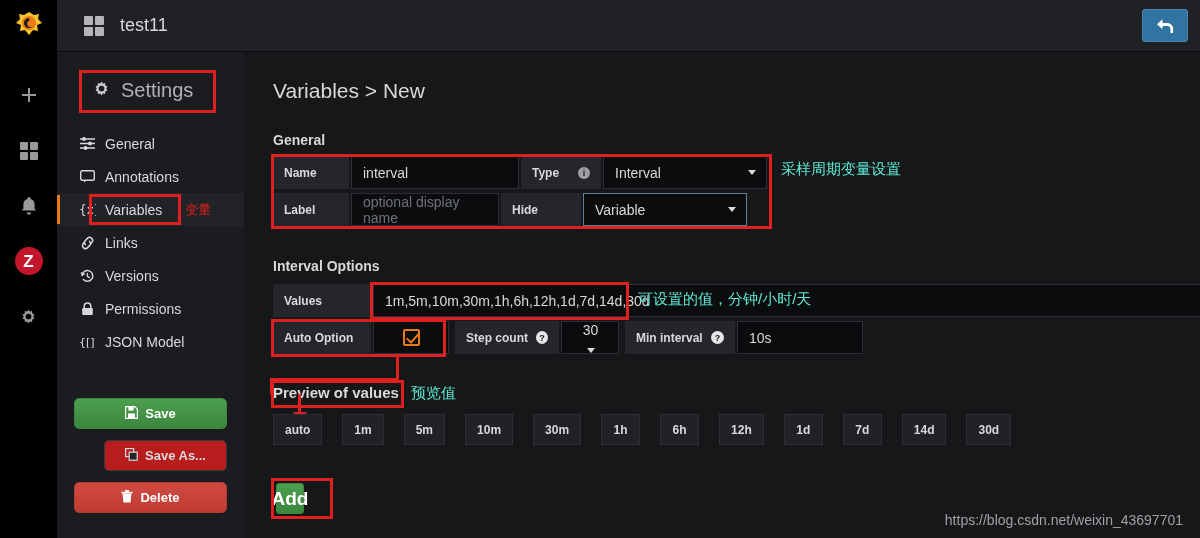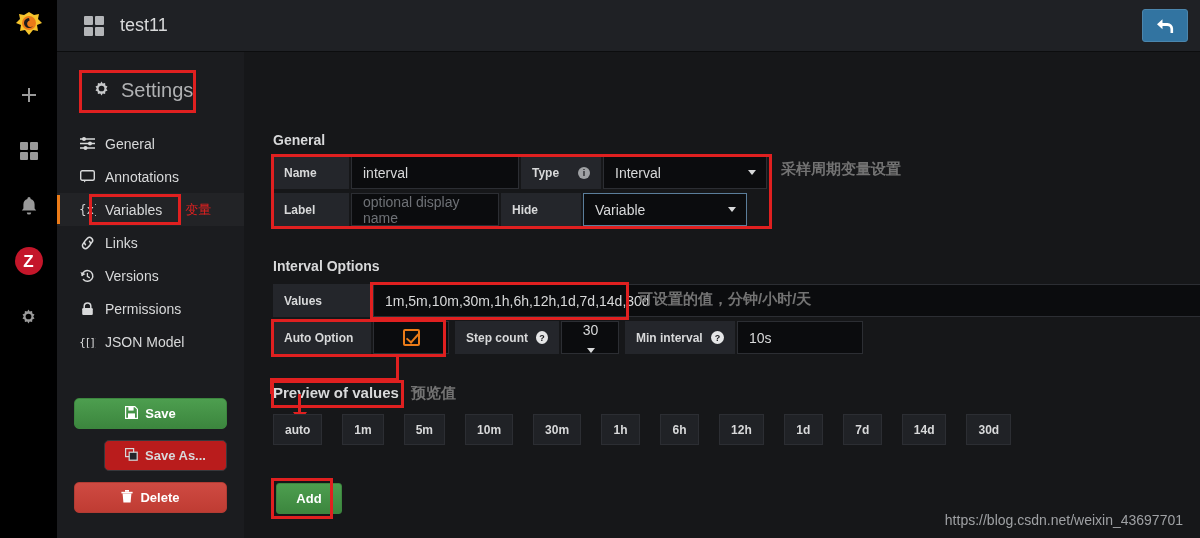--- a/index.html
+++ b/index.html
@@ -44,21 +44,21 @@
     display: flex; align-items: center; justify-content: center; cursor: pointer;
   }
 
   
   .settings-pane {
     position: absolute; left: 57px; top: 52px; width: 187px; height: 486px;
     background: #1b1c1f;
   }
   .settings-head {
     margin: 18px 0 0 22px; display: inline-flex; align-items: center; gap: 10px;
-    border: 3px solid #e02020; padding: 6px 0 8px 10px;
+    border: 3px solid #e02020; padding: 6px 20px 8px 10px;
   }
   .settings-head .gear { color: #c7c8ca; }
   .settings-head-label { color: #b0b1b3; font-size: 20px; }
 
   .nav { margin-top: 14px; }
   .nav-item {
     position: relative; height: 33px; display: flex; align-items: center;
     padding-left: 22px; color: #d8d9da; font-size: 14px; gap: 9px; cursor: pointer;
   }
   .nav-item .nic { width: 17px; display: flex; justify-content: center; color: #d8d9da; }
@@ -109,31 +109,31 @@
     width: 12px; height: 12px; border-radius: 50%; background: #9fa1a4; color: #1b1c1f;
     font-size: 9px; font-weight: 700; display: flex; align-items: center; justify-content: center;
   }
   .q-i {
     width: 13px; height: 13px; border-radius: 50%; background: #e5e6e7; color: #16171a;
     font-size: 9px; font-weight: 700; display: flex; align-items: center; justify-content: center;
   }
 
   .redbox { position: absolute; border: 3px solid #e02020; pointer-events: none; }
   .redline { position: absolute; background: #e02020; pointer-events: none; }
-  .cn-red { position: absolute; color: #737373; font-size: 15px; white-space: nowrap; font-weight: bold; }
+  .cn-red { position: absolute; color: #5eead4; font-size: 15px; white-space: nowrap; }
 
   .chips { display: flex; }
   .chip {
     background: #202226; border: 1px solid #2c2e33; height: 31px; min-width: 39px;
     color: #d8d9da; font-size: 12px; font-weight: 700; display: flex;
     align-items: center; justify-content: center; padding: 0 11px; margin-right: 20px; cursor: pointer;
   }
   .btn-add {
-    width: 66px; height: 31px; background: linear-gradient(#4d9e4f,#3c863e);
-    border: 1px solid #3c863e; border-radius: 3px; color: #fff; font-size: 13px;
+    width: 28px; height: 31px; background: linear-gradient(#4d9e4f,#3c863e);
+    border: 1px solid #3c863e; border-radius: 3px; color: #fff; font-size: 19px;
     font-weight: 700; display: flex; align-items: center; justify-content: center; cursor: pointer;
   }
   .footer-url { position: absolute; right: 17px; bottom: 10px; color: #9fa1a4; font-size: 14px; padding-left: 30px; }
   .checkbox-cell {
     background: #0b0c0e; border: 1px solid #2c2e33; height: 33px; width: 76px;
     display: flex; align-items: center; justify-content: center; cursor: pointer;
   }
   .cbx { width: 17px; height: 17px; border: 2px solid #eb7b18; border-radius: 2px; position: relative; }
   .cbx::after {
     content: ""; position: absolute; left: 4px; top: 0px; width: 5px; height: 10px;
@@ -314,20 +314,21 @@
             <path d="M1.6 3.6h8.8l-0.8 9H2.4z" fill="#ffffff"></path>
           </svg>
         </span>
         <span>Delete</span>
       </div>
     </div>
   </div>
 
   <div class="content">
 
+    <div class="page-title">Variables &gt; New</div>
 
     <div style="position:absolute; left:29px; top:80px;">
       <div class="section-title">General</div>
     </div>
 
     <div style="position:absolute; left:29px; top:104px;">
       <div class="field-row">
         <div class="fl" style="width:76px;">Name</div>
         <div class="fin" style="width:168px;">interval</div>
         <div class="fl" style="width:80px; justify-content:space-between;">

